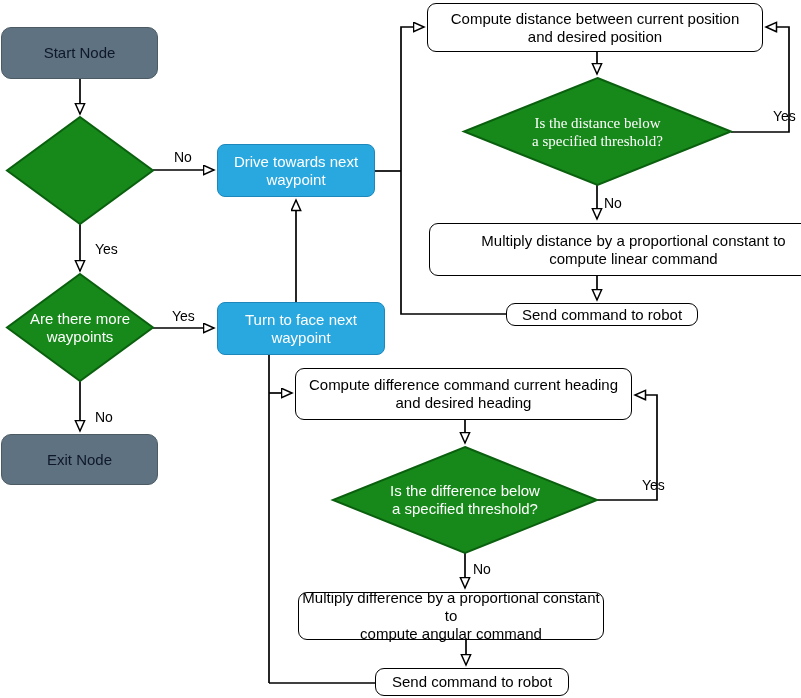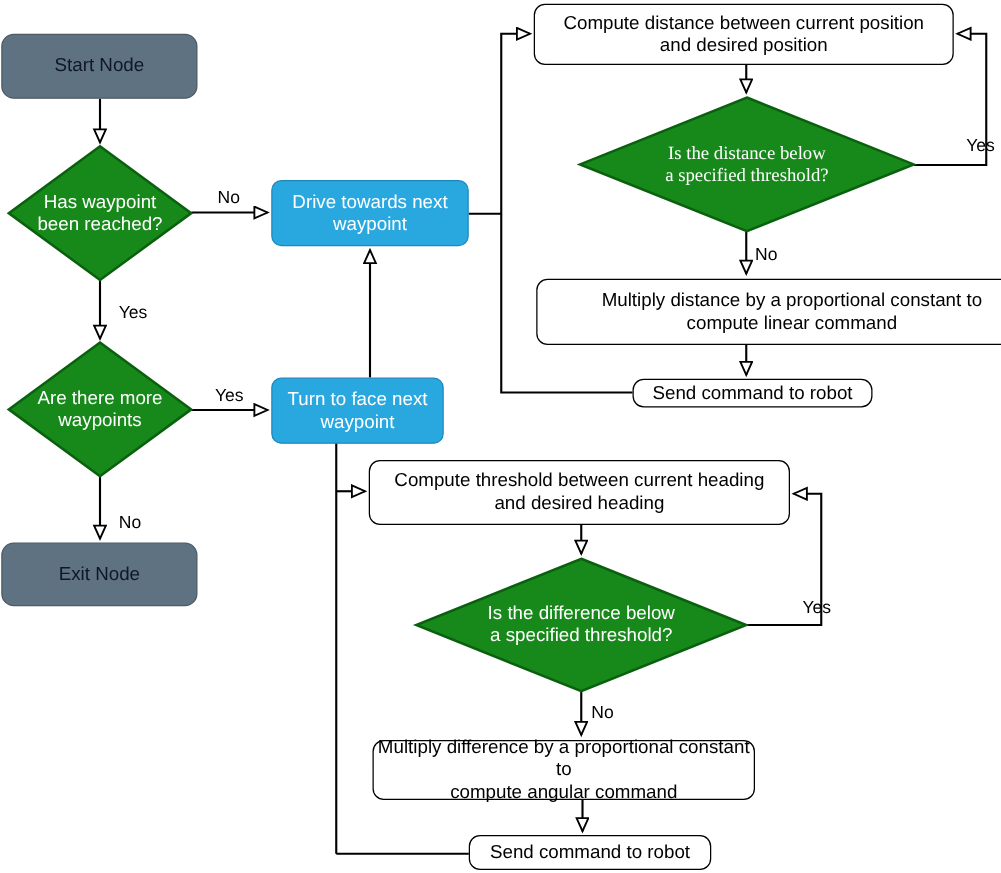--- a/index.html
+++ b/index.html
@@ -54,21 +54,21 @@
     font-size: 14px;
     line-height: 1;
     color: #000000;
     background: transparent;
   }
   
   #n-start      { left: 1px;   top: 27px;  width: 157px; height: 52px; }
   #n-d1-label   { left: 7px;   top: 117px; width: 146px; height: 107px; }
   #n-drive      { left: 217px; top: 144px; width: 158px; height: 53px; }
   #n-d2-label   { left: 7px;   top: 274px; width: 146px; height: 107px; }
-  #n-turn       { left: 217px; top: 302px; width: 138px; height: 53px; }
+  #n-turn       { left: 217px; top: 302px; width: 168px; height: 53px; }
   #n-exit       { left: 1px;   top: 434px; width: 157px; height: 51px; }
   #n-comp-dist  { left: 427px; top: 3px;   width: 336px; height: 49px; }
   #n-ddist-label{ left: 464px; top: 78px;  width: 267px; height: 107px; font-family: Liberation Serif, serif; }
   #n-mult-dist  { left: 429px; top: 223px; width: 409px; height: 53px; }
   #n-send1      { left: 506px; top: 303px; width: 192px; height: 23px; }
   #n-comp-diff  { left: 295px; top: 368px; width: 337px; height: 52px; }
   #n-ddiff-label{ left: 333px; top: 447px; width: 264px; height: 106px; }
   #n-mult-diff  { left: 298px; top: 592px; width: 306px; height: 48px; }
   #n-send2      { left: 375px; top: 668px; width: 194px; height: 28px; }
   
@@ -118,22 +118,20 @@
     <g stroke-width="2">
       <polygon points="80,117 153,170.5 80,224 7,170.5" fill="#17891a" stroke="#0a600e"></polygon>
       <polygon points="80,274 153,327.5 80,381 7,327.5" fill="#17891a" stroke="#0a600e"></polygon>
       <polygon points="597.5,78 731,131.5 597.5,185 464,131.5" fill="#17891a" stroke="#0a600e"></polygon>
       <polygon points="465,447 597,500 465,553 333,500" fill="#17891a" stroke="#0a600e"></polygon>
     </g>
   </svg>
 
   <div class="node terminal" id="n-start">Start Node</div>
 
-  <div class="node diamond-label" id="n-d1-label">Has waypoint
-been reached?</div>
 
   <div class="node process" id="n-drive">Drive towards next
 waypoint</div>
 
   <div class="node diamond-label" id="n-d2-label">Are there more
 waypoints</div>
 
   <div class="node process" id="n-turn">Turn to face next
 waypoint</div>
 
@@ -143,21 +141,21 @@
 and desired position</div>
 
   <div class="node diamond-label" id="n-ddist-label">Is the distance below
 a specified threshold?</div>
 
   <div class="node step" id="n-mult-dist">Multiply distance by a proportional constant to
 compute linear command</div>
 
   <div class="node step" id="n-send1">Send command to robot</div>
 
-  <div class="node step" id="n-comp-diff">Compute threshold between current heading
+  <div class="node step" id="n-comp-diff">Compute difference command current heading
 and desired heading</div>
 
   <div class="node diamond-label" id="n-ddiff-label">Is the difference below
 a specified threshold?</div>
 
   <div class="node step" id="n-mult-diff">Multiply difference by a proportional constant to
 compute angular command</div>
 
   <div class="node step" id="n-send2">Send command to robot</div>
 

